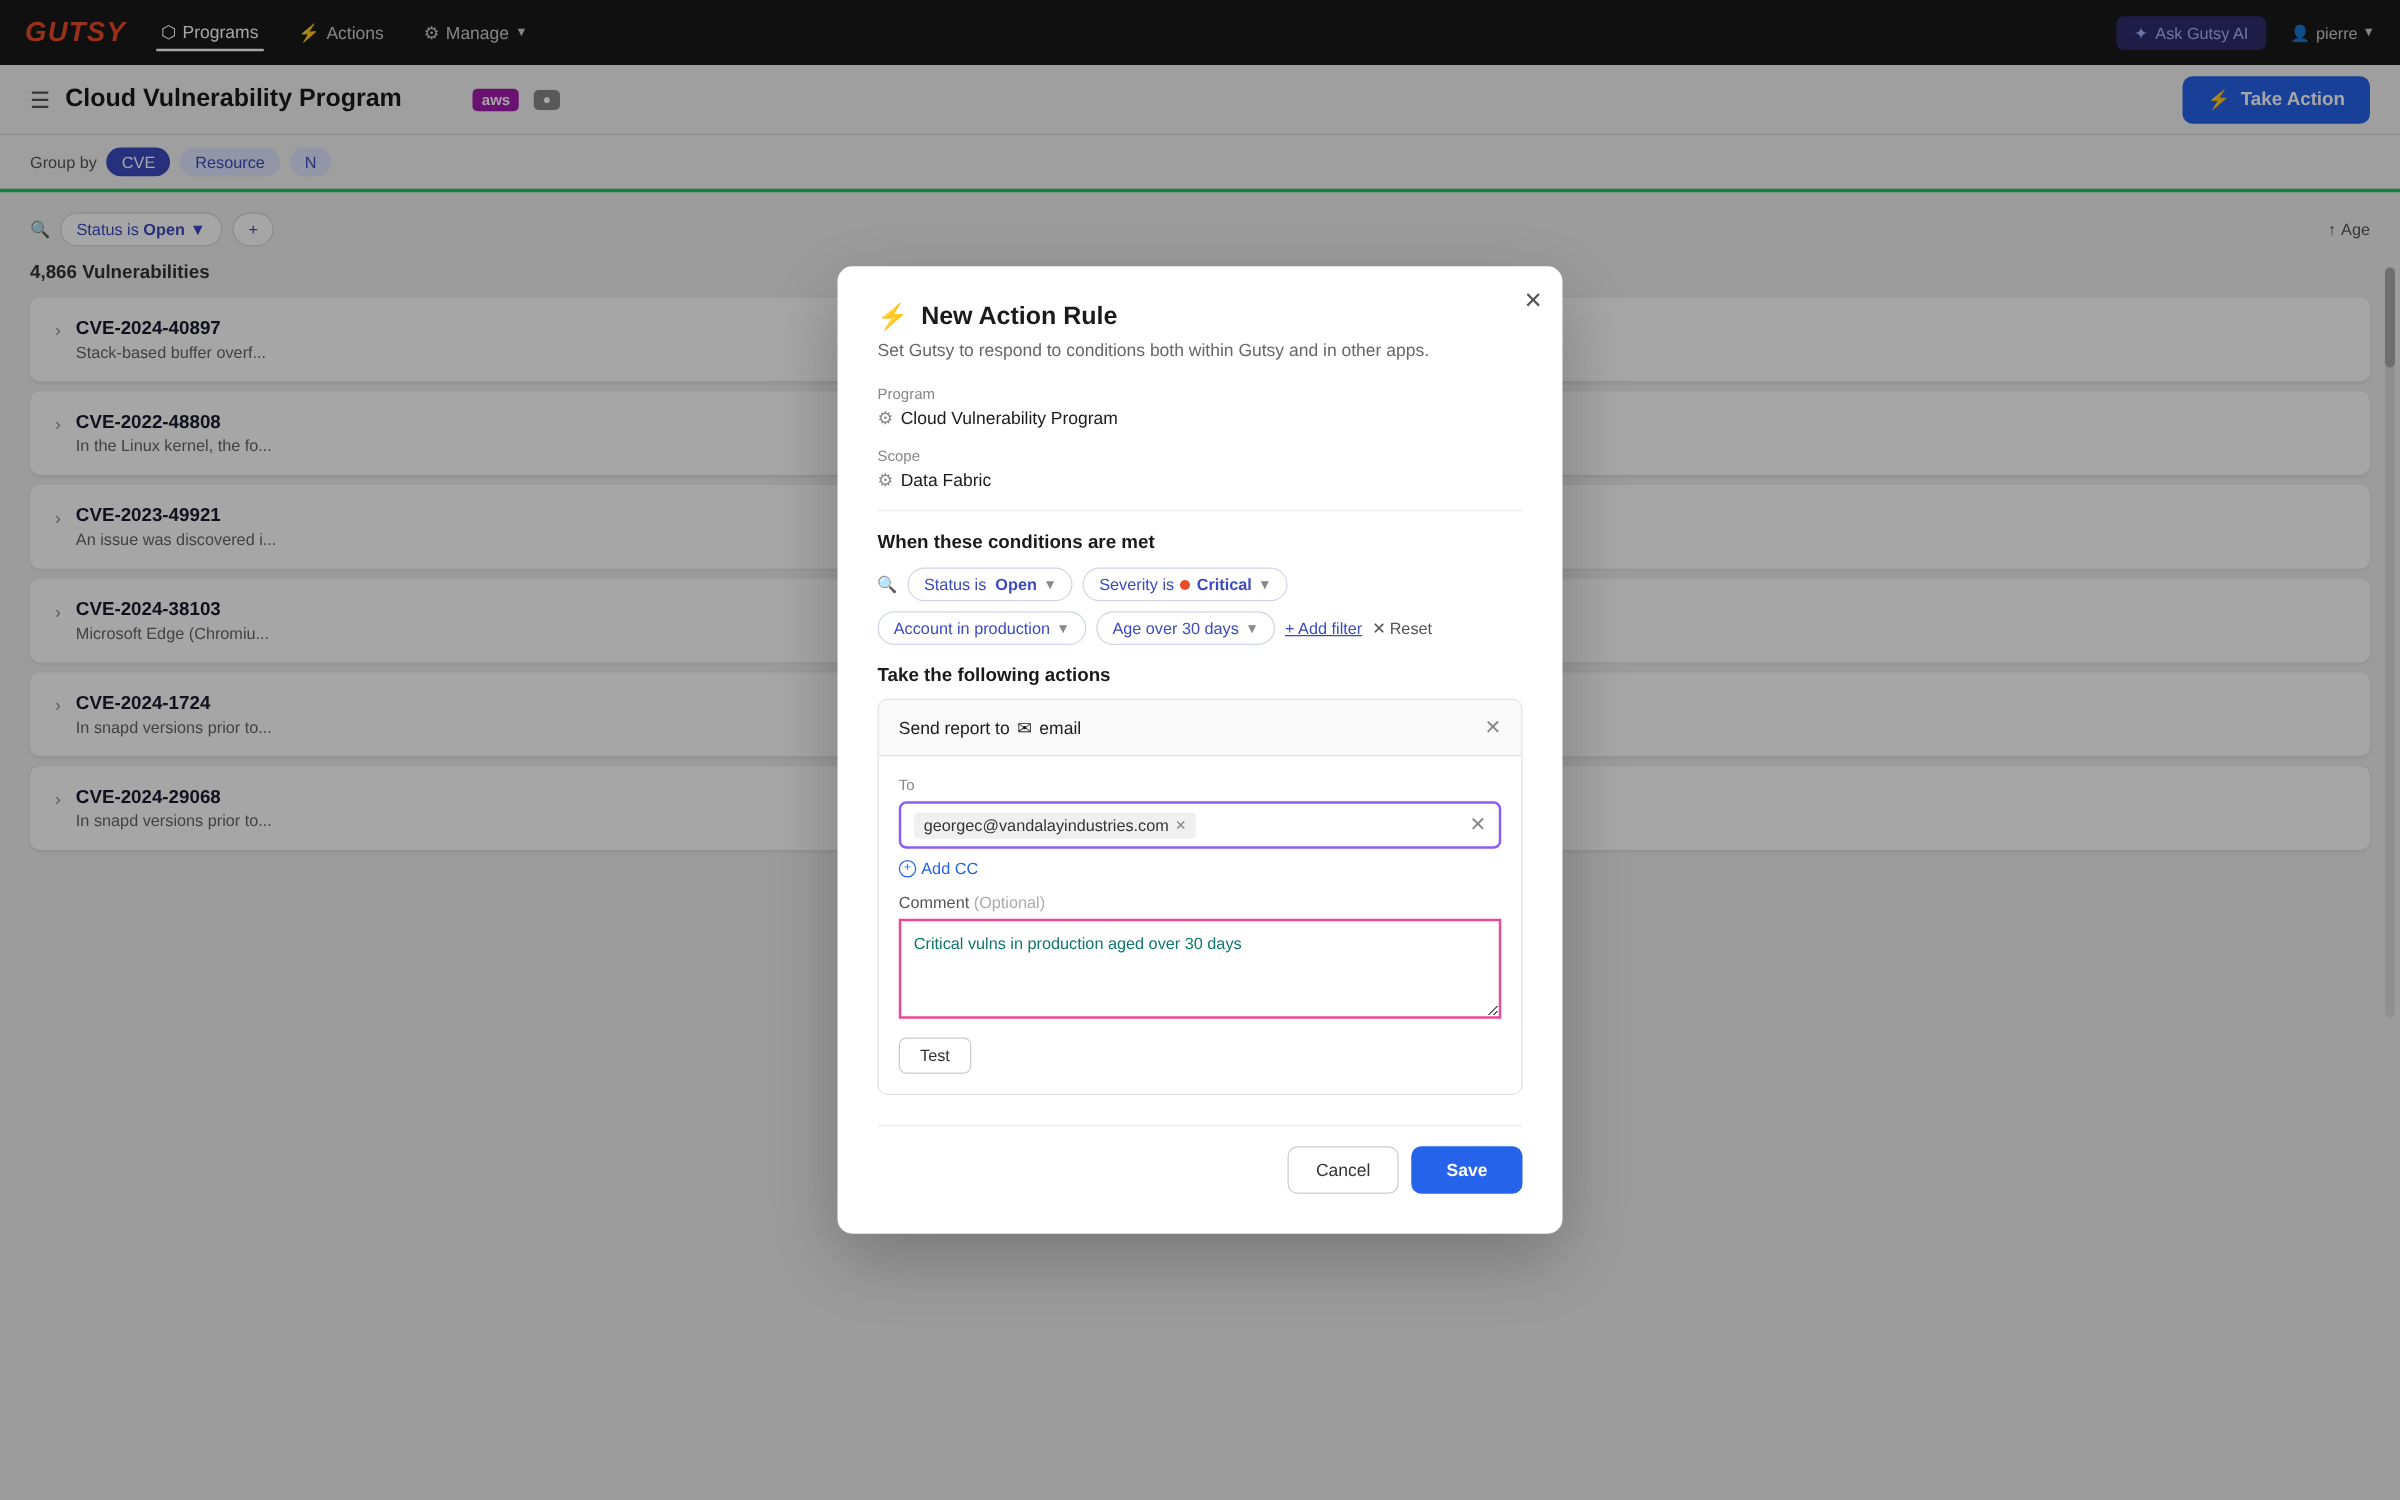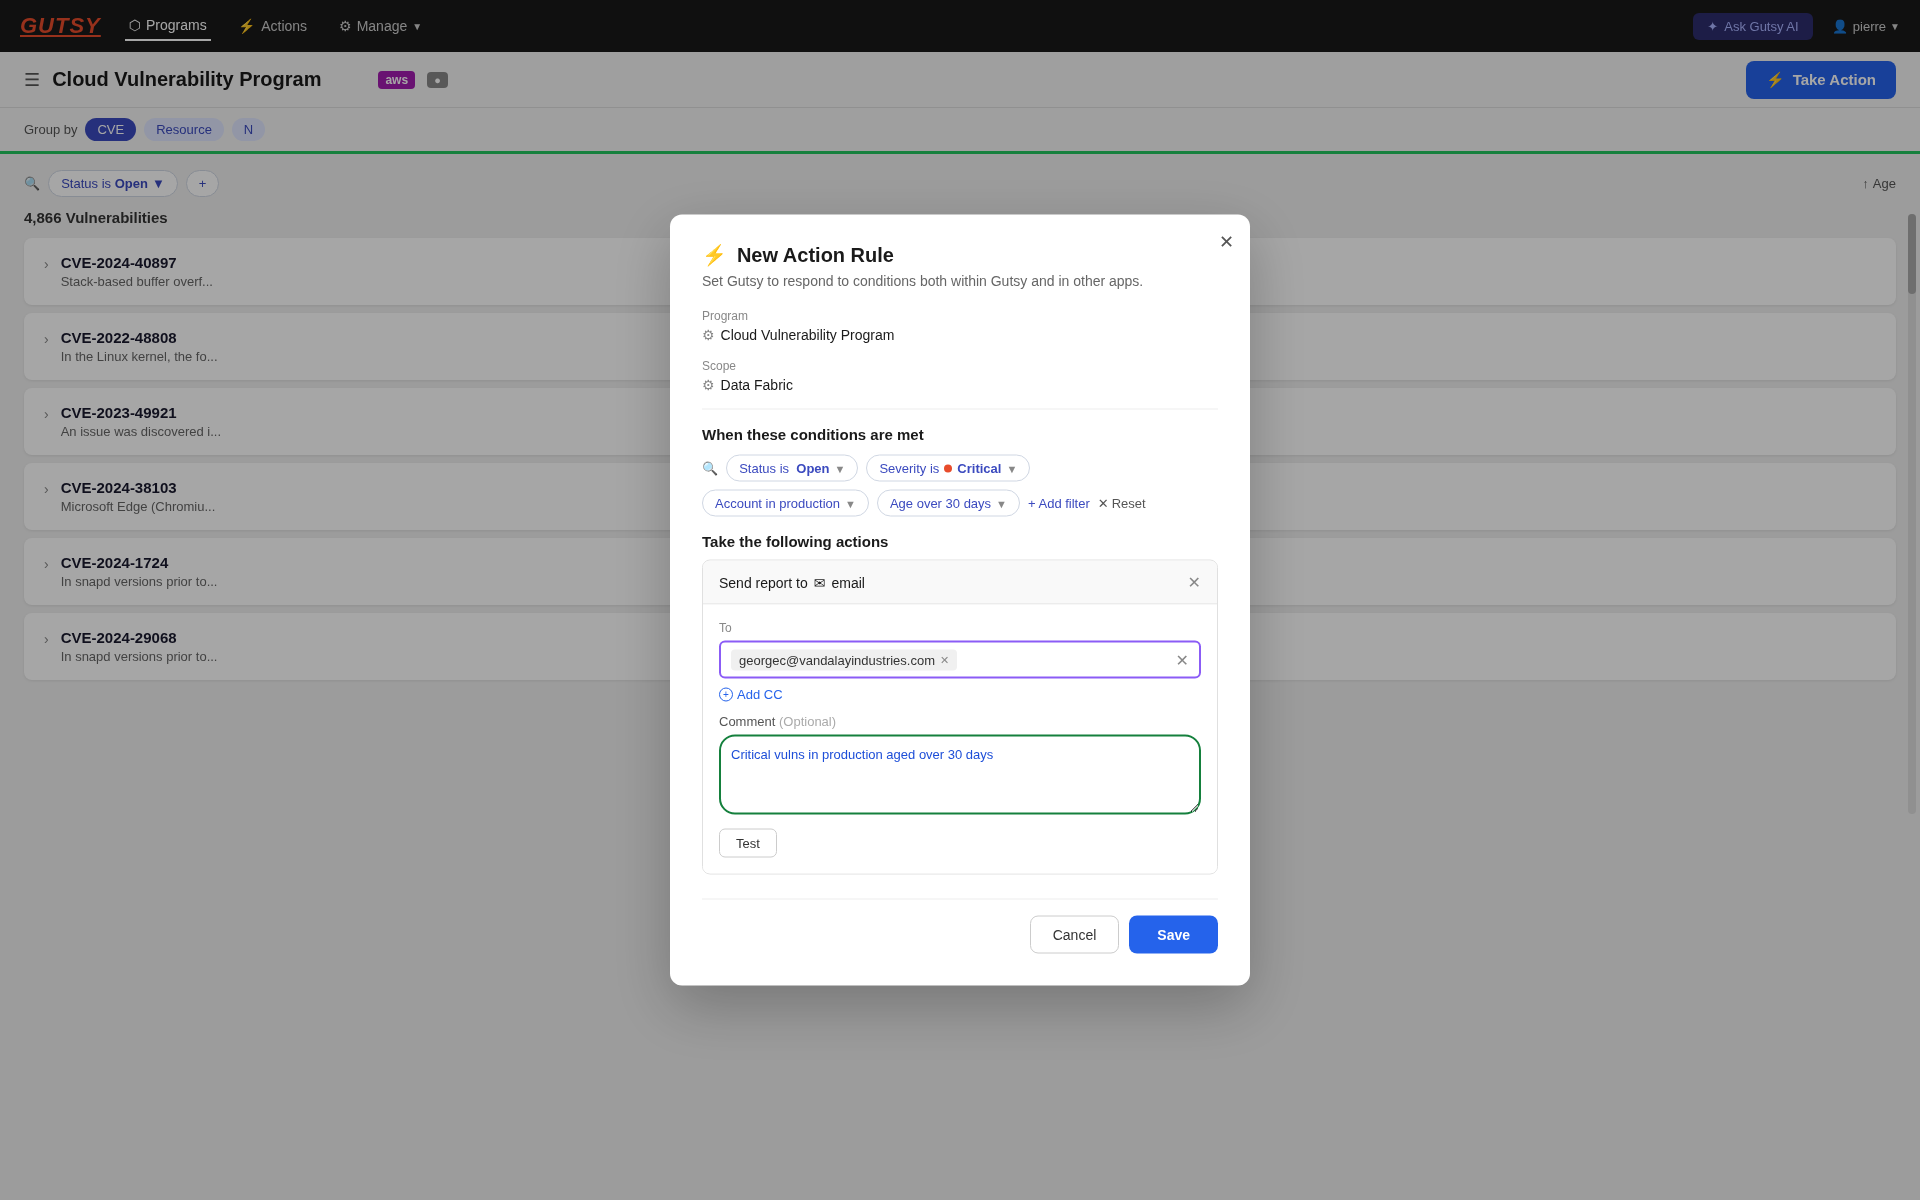--- a/index.html
+++ b/index.html
@@ -15,21 +15,20 @@
       gap: 24px;
       position: relative;
       z-index: 1;
     }
     .logo {
       color: #e84c2b;
       font-weight: 900;
       font-size: 22px;
       letter-spacing: 1px;
       font-style: italic;
-      text-decoration: underline;
     }
     .nav-item {
       color: #ccc;
       font-size: 14px;
       cursor: pointer;
       display: flex;
       align-items: center;
       gap: 5px;
       padding: 6px 4px;
     }
@@ -304,20 +303,21 @@
     }
     .add-filter-btn {
       color: #3b4abf;
       font-size: 13px;
       cursor: pointer;
       background: none;
       border: none;
       display: flex;
       align-items: center;
       gap: 3px;
+      text-decoration: underline;
     }
     .reset-btn {
       color: #555;
       font-size: 13px;
       cursor: pointer;
       background: none;
       border: none;
       display: flex;
       align-items: center;
       gap: 3px;
@@ -400,25 +400,25 @@
     .comment-label {
       font-size: 13px;
       color: #555;
       margin-top: 12px;
       margin-bottom: 6px;
     }
     .comment-optional { color: #aaa; }
 
     .comment-textarea {
       width: 100%;
-      border: 2px solid #15803d;
-      border-radius: 16px;
+      border: 2px solid #ec4899;
+      border-radius: 0;
       padding: 10px;
       font-size: 13px;
-      color: #1d4ed8;
+      color: #0f766e;
       resize: vertical;
       min-height: 80px;
       outline: none;
       font-family: inherit;
     }
 
     .test-btn {
       background: #fff;
       border: 1px solid #ccc;
       border-radius: 6px;

